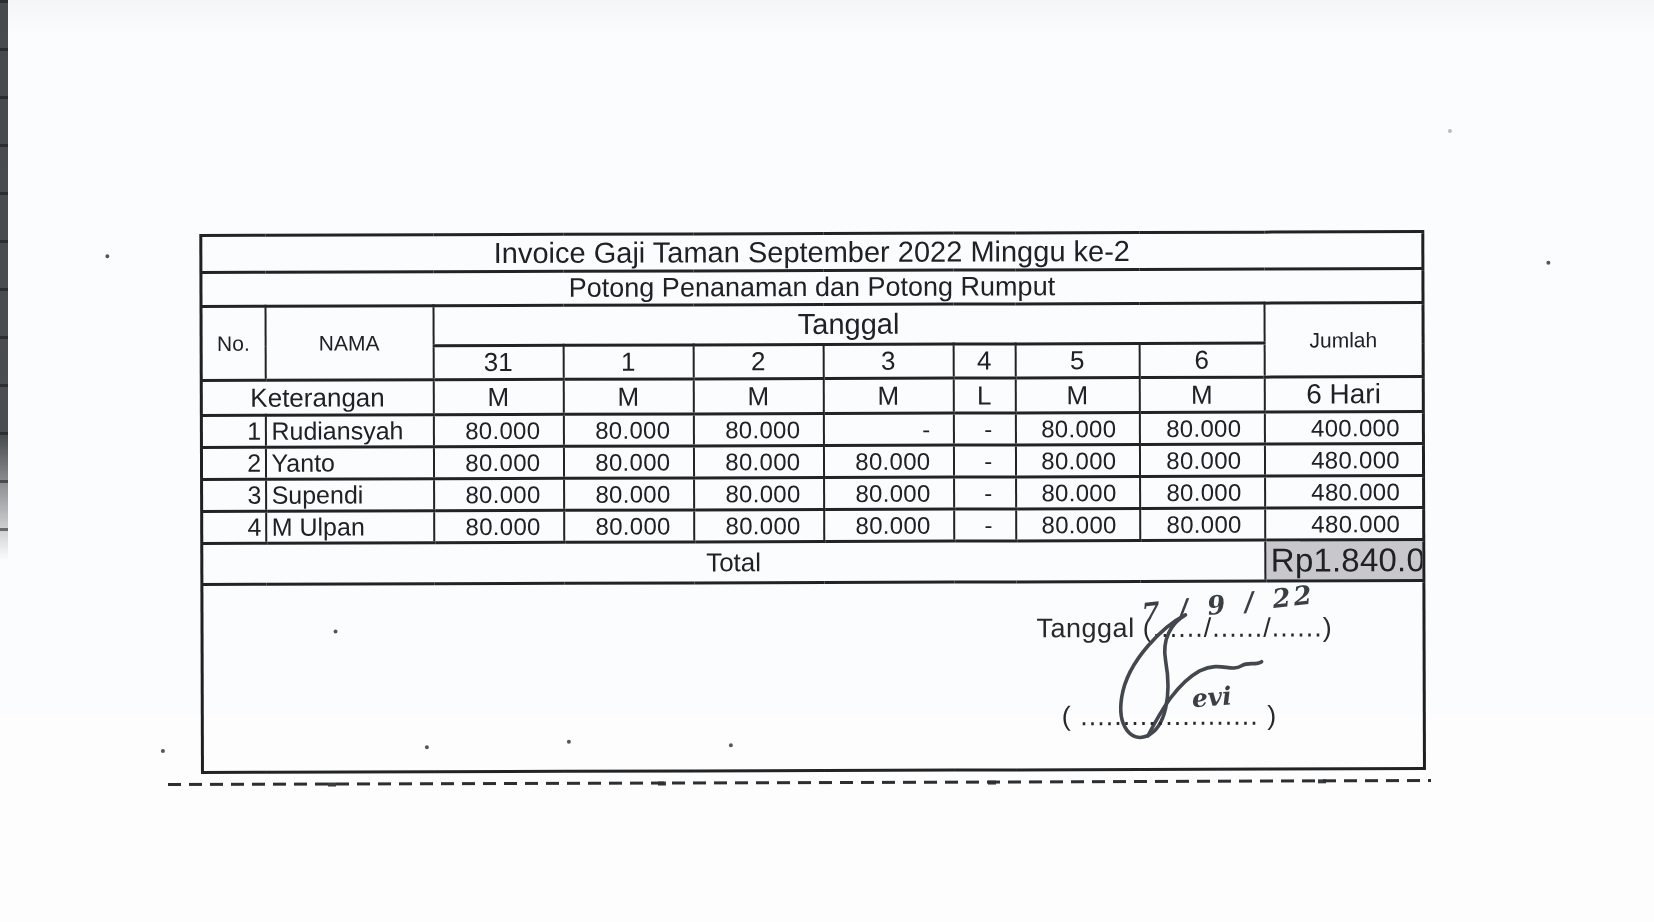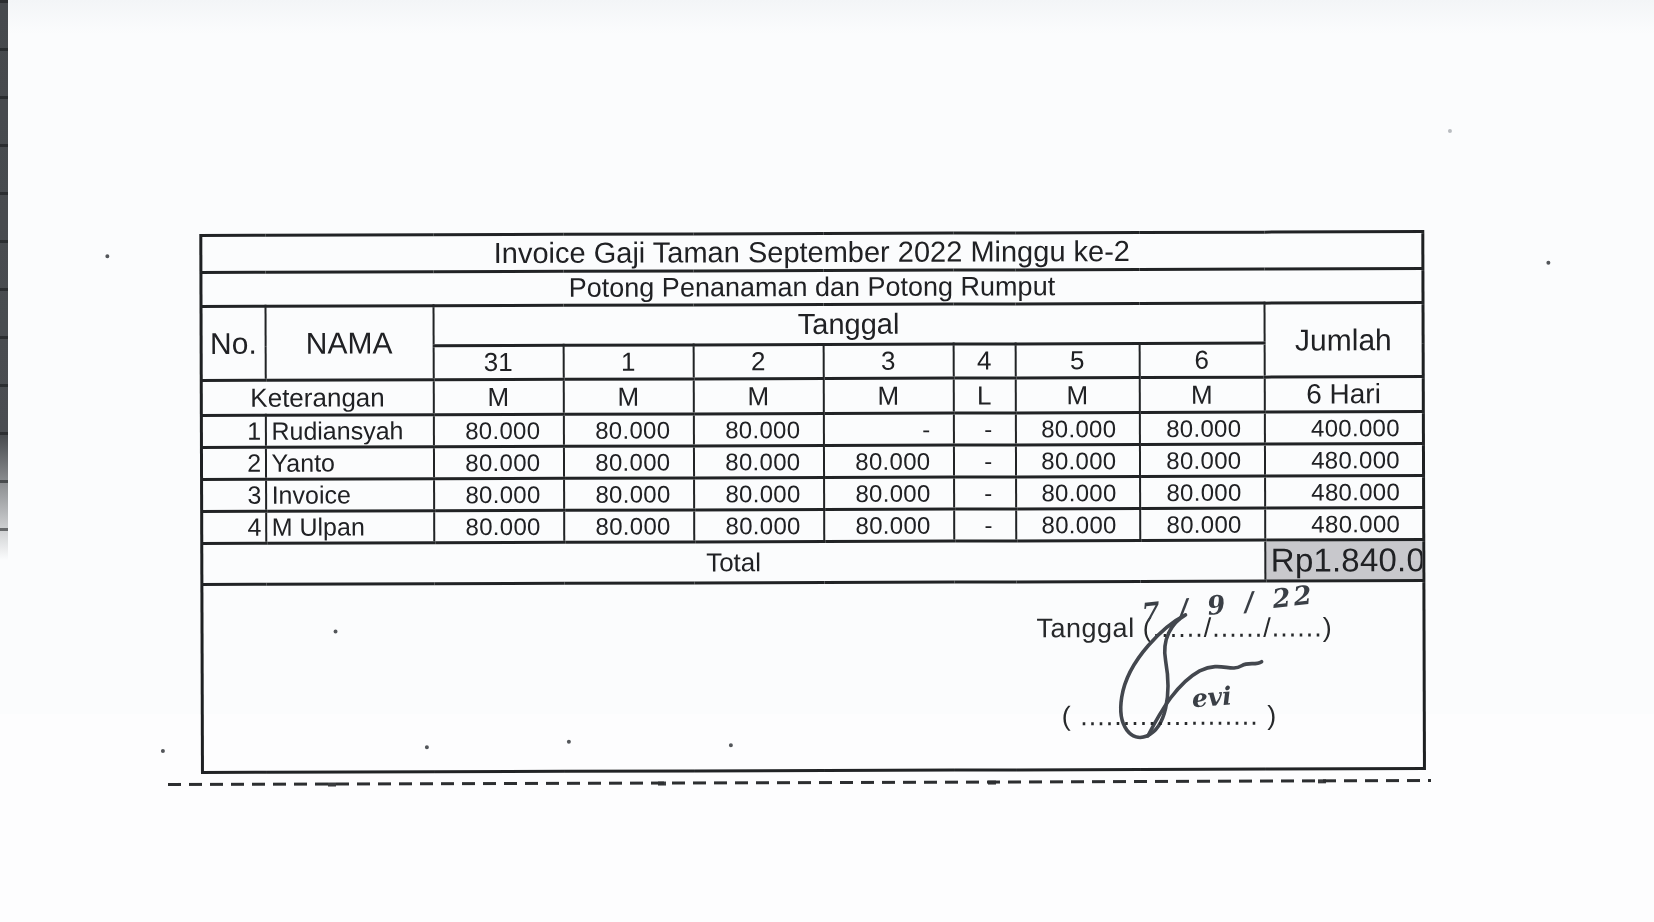--- a/index.html
+++ b/index.html
@@ -32,21 +32,21 @@
     border:3px solid #1e2022;
     color:#202124;
   }
   table.invoice td {
     border:2px solid #212325;
     border-top-width:3px; border-bottom-width:3px;
     overflow:hidden; white-space:nowrap;
   }
   .row-title td    { height:37px; font-size:29px; text-align:center; }
   .row-subtitle td { height:34px; font-size:27px; text-align:center; }
-  .row-h1 td       { height:40px; font-size:30px; text-align:center; }
+  .row-h1 td       { height:40px; font-size:21px; text-align:center; }
   td.tanggal-span  { font-size:29px; }
   .row-h2 td       { height:32px; font-size:26px; text-align:center;border-radius:15px; }
   .row-ket td      { height:34px; font-size:26px; text-align:center; }
   td.ket-jumlah    { font-size:28px; }
   .row-data td     { height:32px; font-size:24px; letter-spacing:.3px; }
   .row-data td.c-no   { text-align:right; padding-right:3px; font-size:25px; }
   .row-data td.c-nama { text-align:left;  padding-left:5px;  font-size:25px; letter-spacing:0;border-radius:15px; }
   td.num  { text-align:right; padding-right:22px; }
   .row-total td    { height:31px; font-size:26px; }
   td.total-label   { text-align:center; }
@@ -161,21 +161,21 @@
         <td class="num">80.000</td>
         <td class="num">80.000</td>
         <td class="num">80.000</td>
         <td class="num">-</td>
         <td class="num">80.000</td>
         <td class="num">80.000</td>
         <td class="num">480.000</td>
       </tr>
       <tr class="row-data">
         <td class="c-no">3</td>
-        <td class="c-nama">Invoice</td>
+        <td class="c-nama">Supendi</td>
         <td class="num">80.000</td>
         <td class="num">80.000</td>
         <td class="num">80.000</td>
         <td class="num">80.000</td>
         <td class="num">-</td>
         <td class="num">80.000</td>
         <td class="num">80.000</td>
         <td class="num">480.000</td>
       </tr>
       <tr class="row-data">

